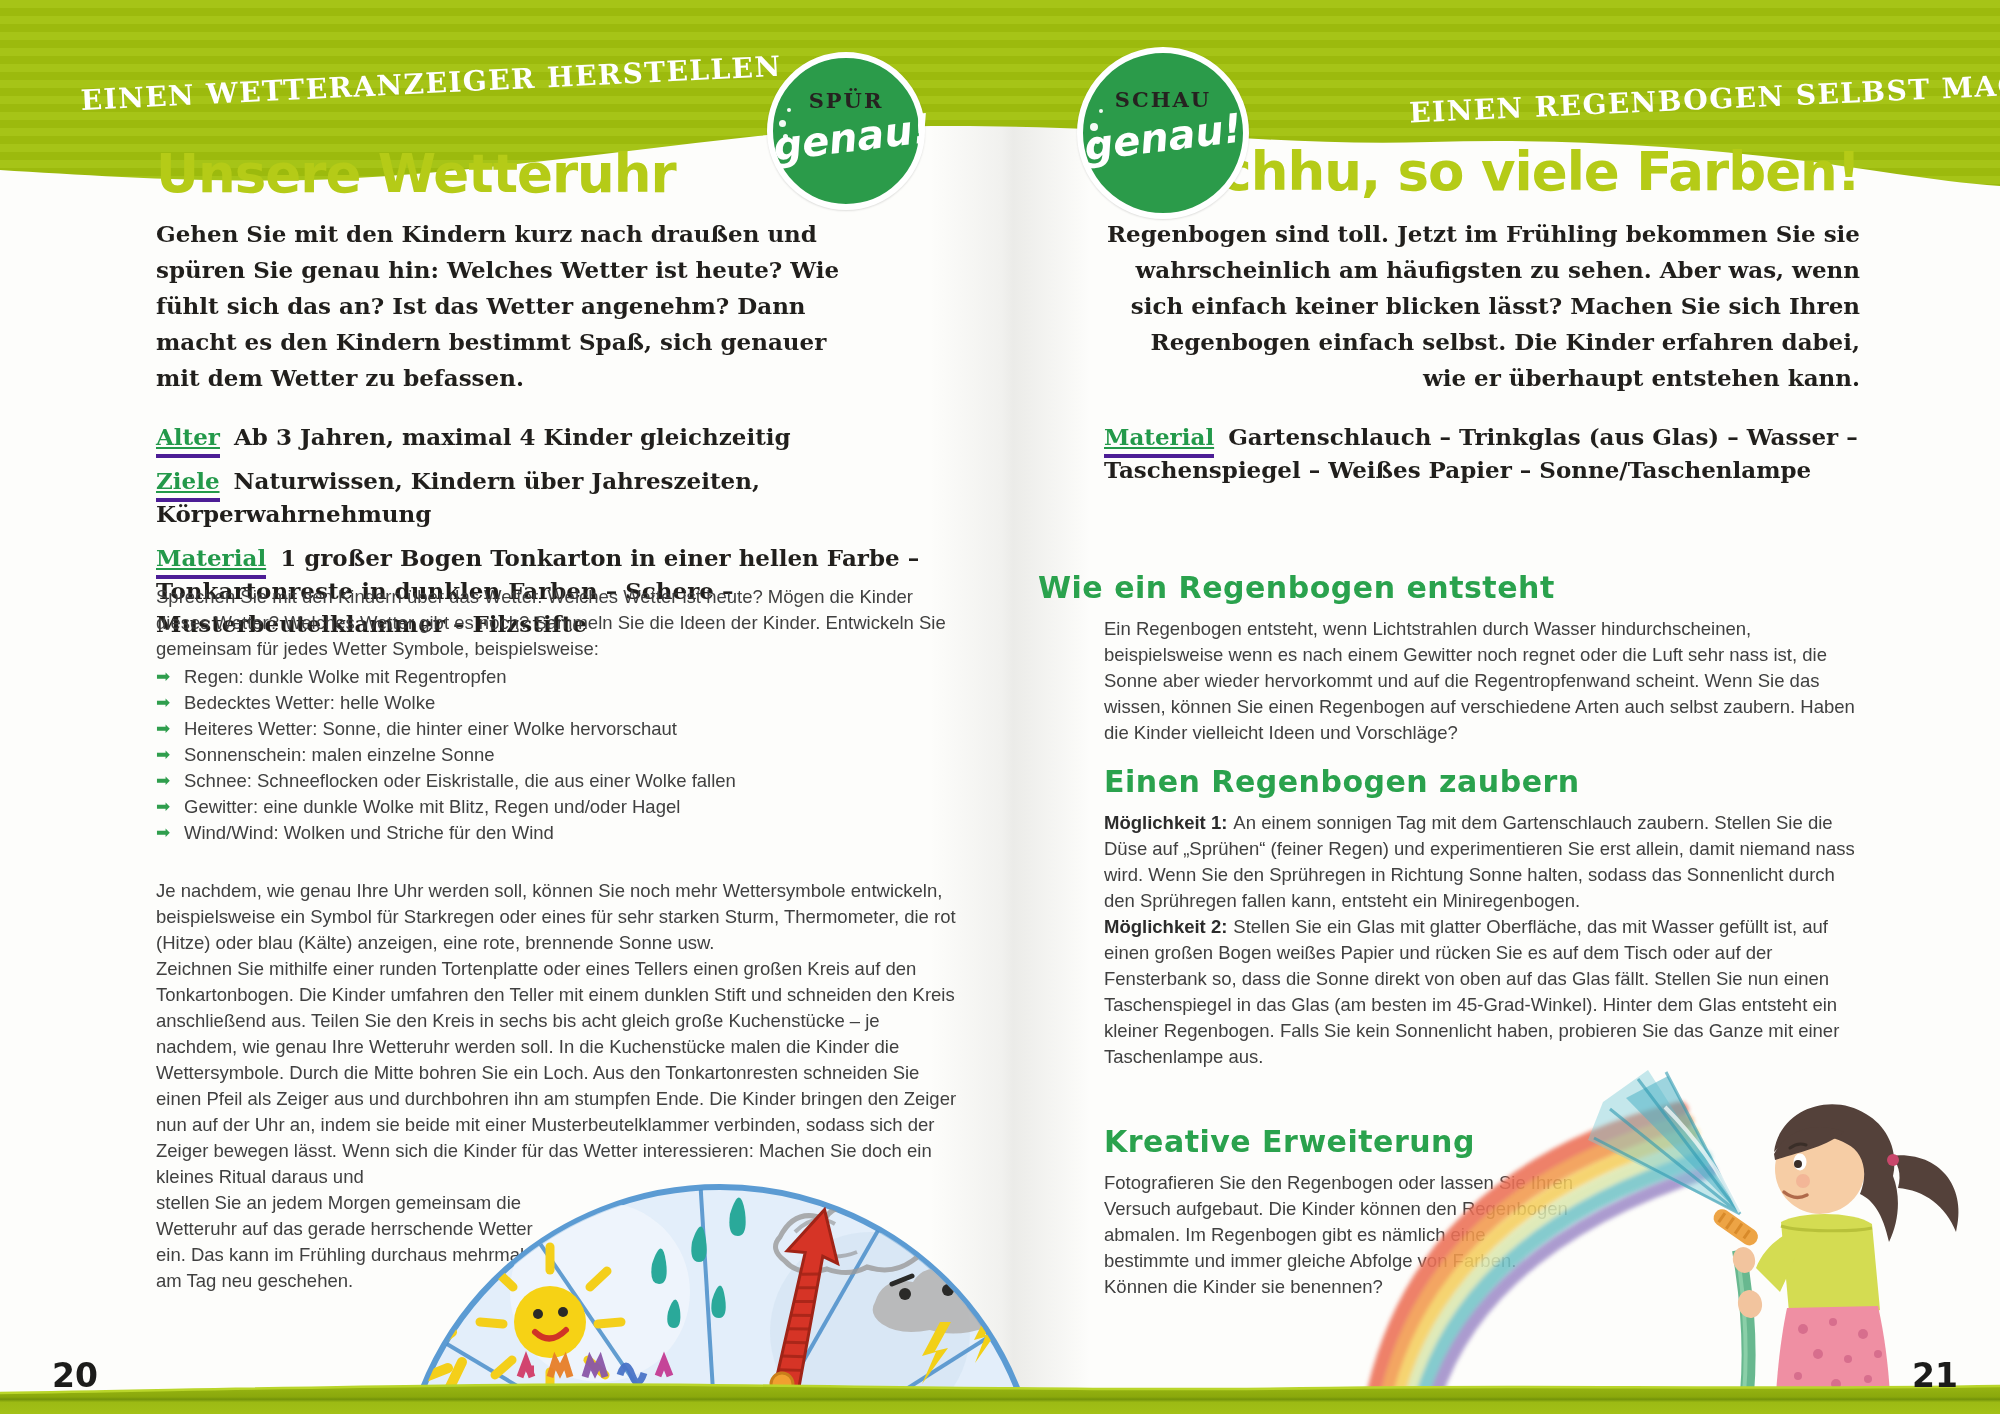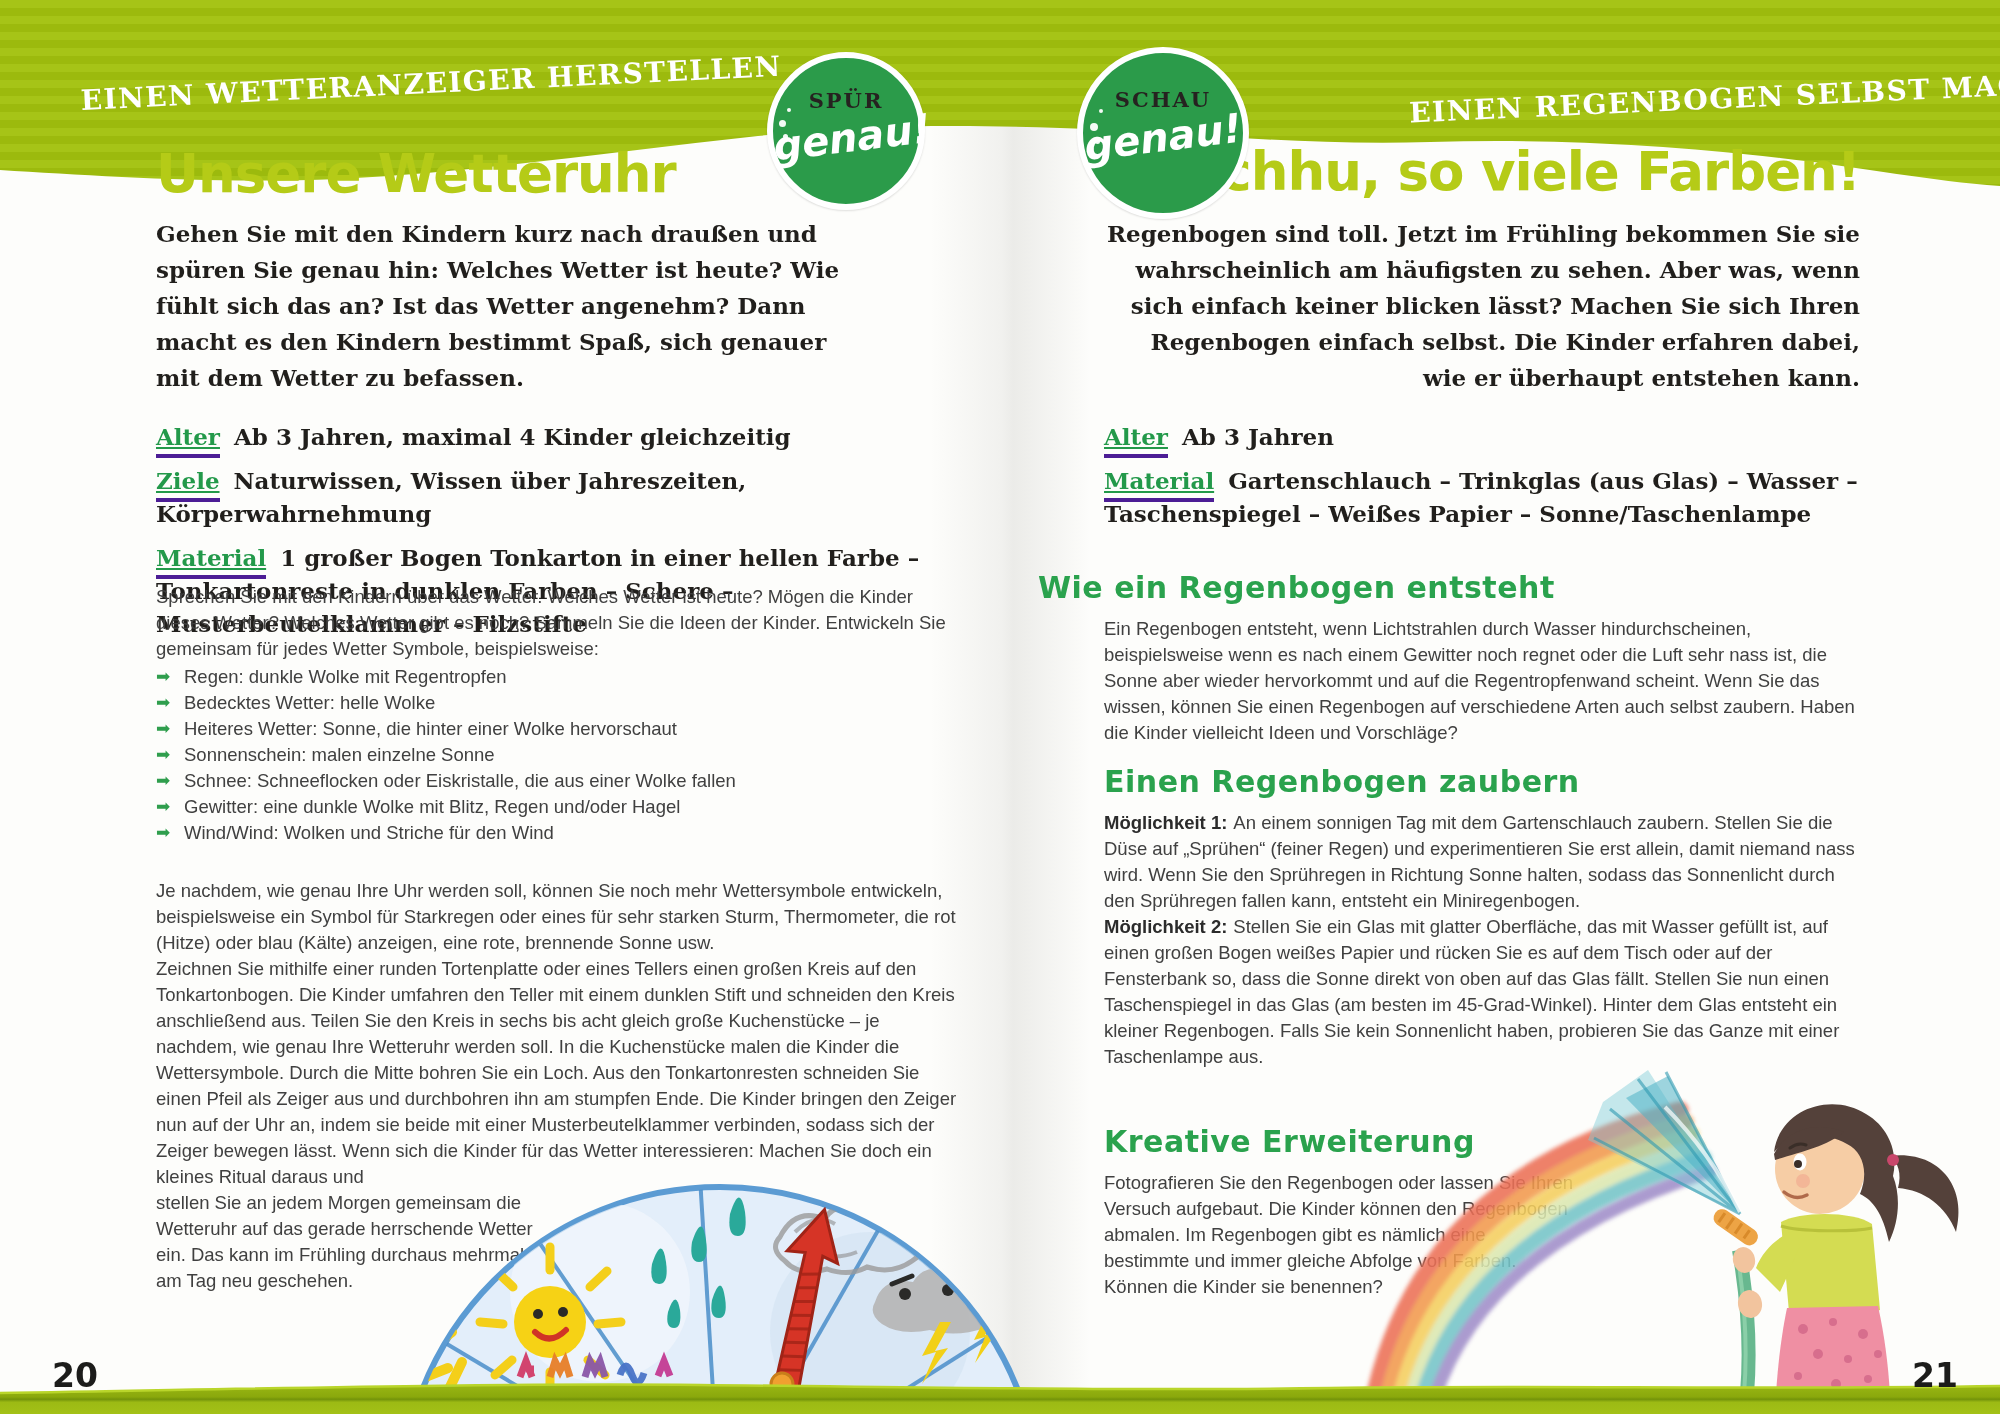--- a/index.html
+++ b/index.html
@@ -97,21 +97,21 @@
 </div>
 
 <div class="pgtitle l">Unsere Wetteruhr</div>
 <div class="intro l">Gehen Sie mit den Kindern kurz nach draußen und spüren Sie genau hin: Welches Wetter ist heute? Wie fühlt sich das an? Ist das Wetter angenehm? Dann macht es den Kindern bestimmt Spaß, sich genauer mit dem Wetter zu befassen.</div>
 
 <div class="infobox l">
   <div class="inforow">
     <span class="inflabel">Alter</span><span>Ab 3 Jahren, maximal 4 Kinder gleichzeitig</span>
   </div>
   <div class="inforow">
-    <span class="inflabel">Ziele</span><span>Naturwissen, Wissen über Jahreszeiten, Körperwahrnehmung</span>
+    <span class="inflabel">Ziele</span><span>Naturwissen, Kindern über Jahreszeiten, Körperwahrnehmung</span>
   </div>
   <div class="inforow">
     <span class="inflabel">Material</span><span>1 großer Bogen Tonkarton in einer hellen Farbe – Tonkartonreste in dunklen Farben – Schere – Musterbeutelklammer – Filzstifte</span>
   </div>
 </div>
 
 <div class="block b1l body">
   <p style="margin:0">Sprechen Sie mit den Kindern über das Wetter. Welches Wetter ist heute? Mögen die Kinder dieses Wetter? Welches Wetter gibt es noch? Sammeln Sie die Ideen der Kinder. Entwickeln Sie gemeinsam für jedes Wetter Symbole, beispielsweise:</p>
   <ul class="bullets">
     <li>
@@ -148,23 +148,20 @@
 <div class="block b2l body">
   <p style="margin:0">Je nachdem, wie genau Ihre Uhr werden soll, können Sie noch mehr Wettersymbole entwickeln, beispielsweise ein Symbol für Starkregen oder eines für sehr starken Sturm, Thermometer, die rot (Hitze) oder blau (Kälte) anzeigen, eine rote, brennende Sonne usw.</p>
   <p style="margin:0">Zeichnen Sie mithilfe einer runden Tortenplatte oder eines Tellers einen großen Kreis auf den Tonkartonbogen. Die Kinder umfahren den Teller mit einem dunklen Stift und schneiden den Kreis anschließend aus. Teilen Sie den Kreis in sechs bis acht gleich große Kuchenstücke – je nachdem, wie genau Ihre Wetteruhr werden soll. In die Kuchenstücke malen die Kinder die Wettersymbole. Durch die Mitte bohren Sie ein Loch. Aus den Tonkartonresten schneiden Sie einen Pfeil als Zeiger aus und durchbohren ihn am stumpfen Ende. Die Kinder bringen den Zeiger nun auf der Uhr an, indem sie beide mit einer Musterbeutelklammer verbinden, sodass sich der Zeiger bewegen lässt. Wenn sich die Kinder für das Wetter interessieren: Machen Sie doch ein kleines Ritual daraus und</p>
   <p class="tail" style="margin:0">stellen Sie an jedem Morgen gemeinsam die Wetteruhr auf das gerade herrschende Wetter ein. Das kann im Frühling durchaus mehrmals am Tag neu geschehen.</p>
 </div>
 
 <div class="pgtitle r">Juchhu, so viele Farben!</div>
 <div class="intro r">Regenbogen sind toll. Jetzt im Frühling bekommen Sie sie wahrscheinlich am häufigsten zu sehen. Aber was, wenn sich einfach keiner blicken lässt? Machen Sie sich Ihren Regenbogen einfach selbst. Die Kinder erfahren dabei, wie er überhaupt entstehen kann.</div>
 
 <div class="infobox r">
-  <div class="inforow">
-    <span class="inflabel">Alter</span><span>Ab 3 Jahren</span>
-  </div>
   <div class="inforow">
     <span class="inflabel">Material</span><span>Gartenschlauch – Trinkglas (aus Glas) – Wasser – Taschenspiegel – Weißes Papier – Sonne/Taschenlampe</span>
   </div>
 </div>
 
 <div class="block h1r sechead">Wie ein Regenbogen entsteht</div>
 <div class="block p1r body">Ein Regenbogen entsteht, wenn Lichtstrahlen durch Wasser hindurchscheinen, beispielsweise wenn es nach einem Gewitter noch regnet oder die Luft sehr nass ist, die Sonne aber wieder hervorkommt und auf die Regentropfenwand scheint. Wenn Sie das wissen, können Sie einen Regenbogen auf verschiedene Arten auch selbst zaubern. Haben die Kinder vielleicht Ideen und Vorschläge?</div>
 
 <div class="block h2r sechead">Einen Regenbogen zaubern</div>
 <div class="block p2r body">

